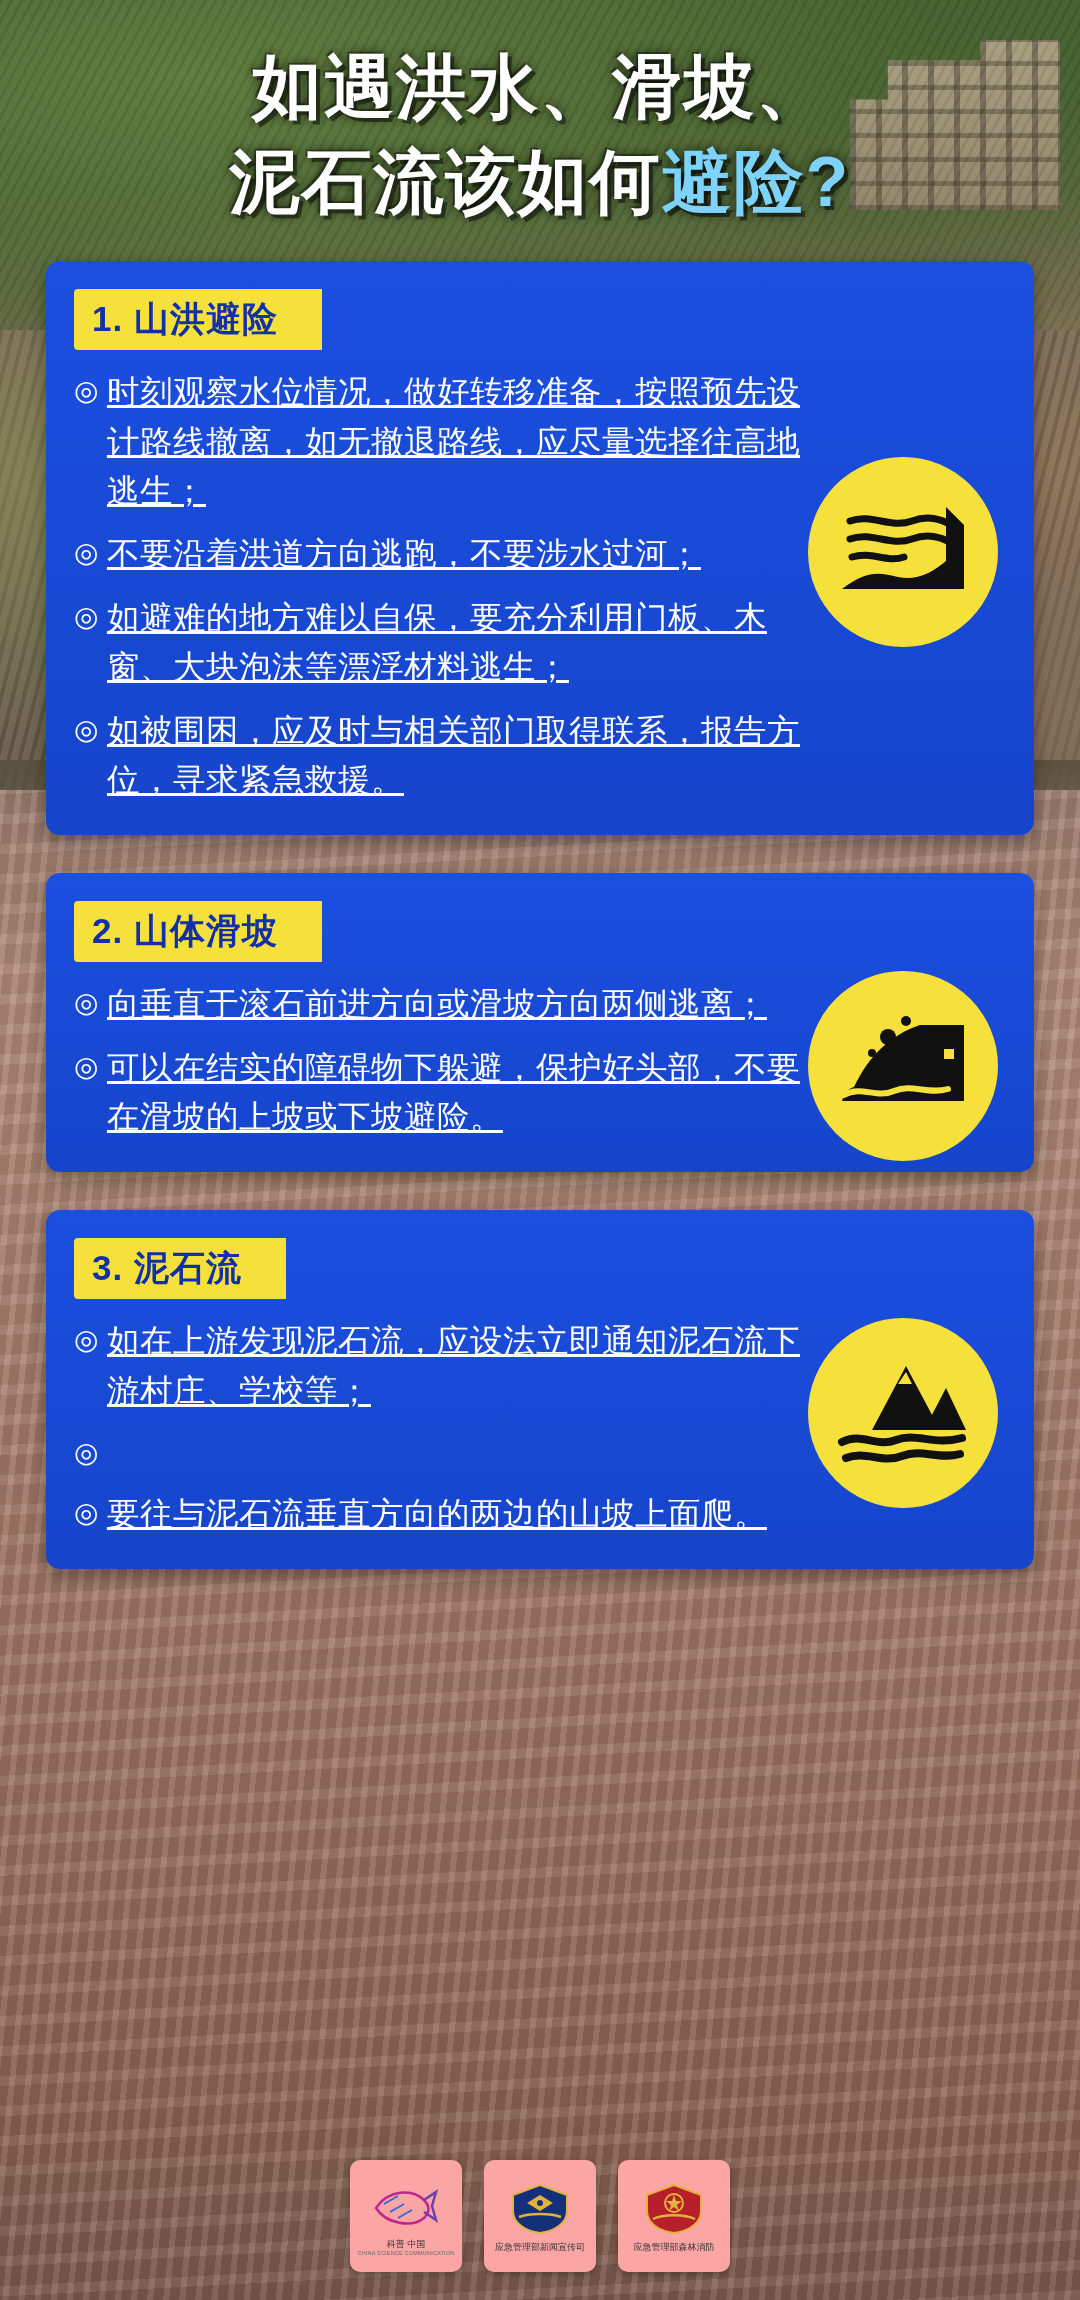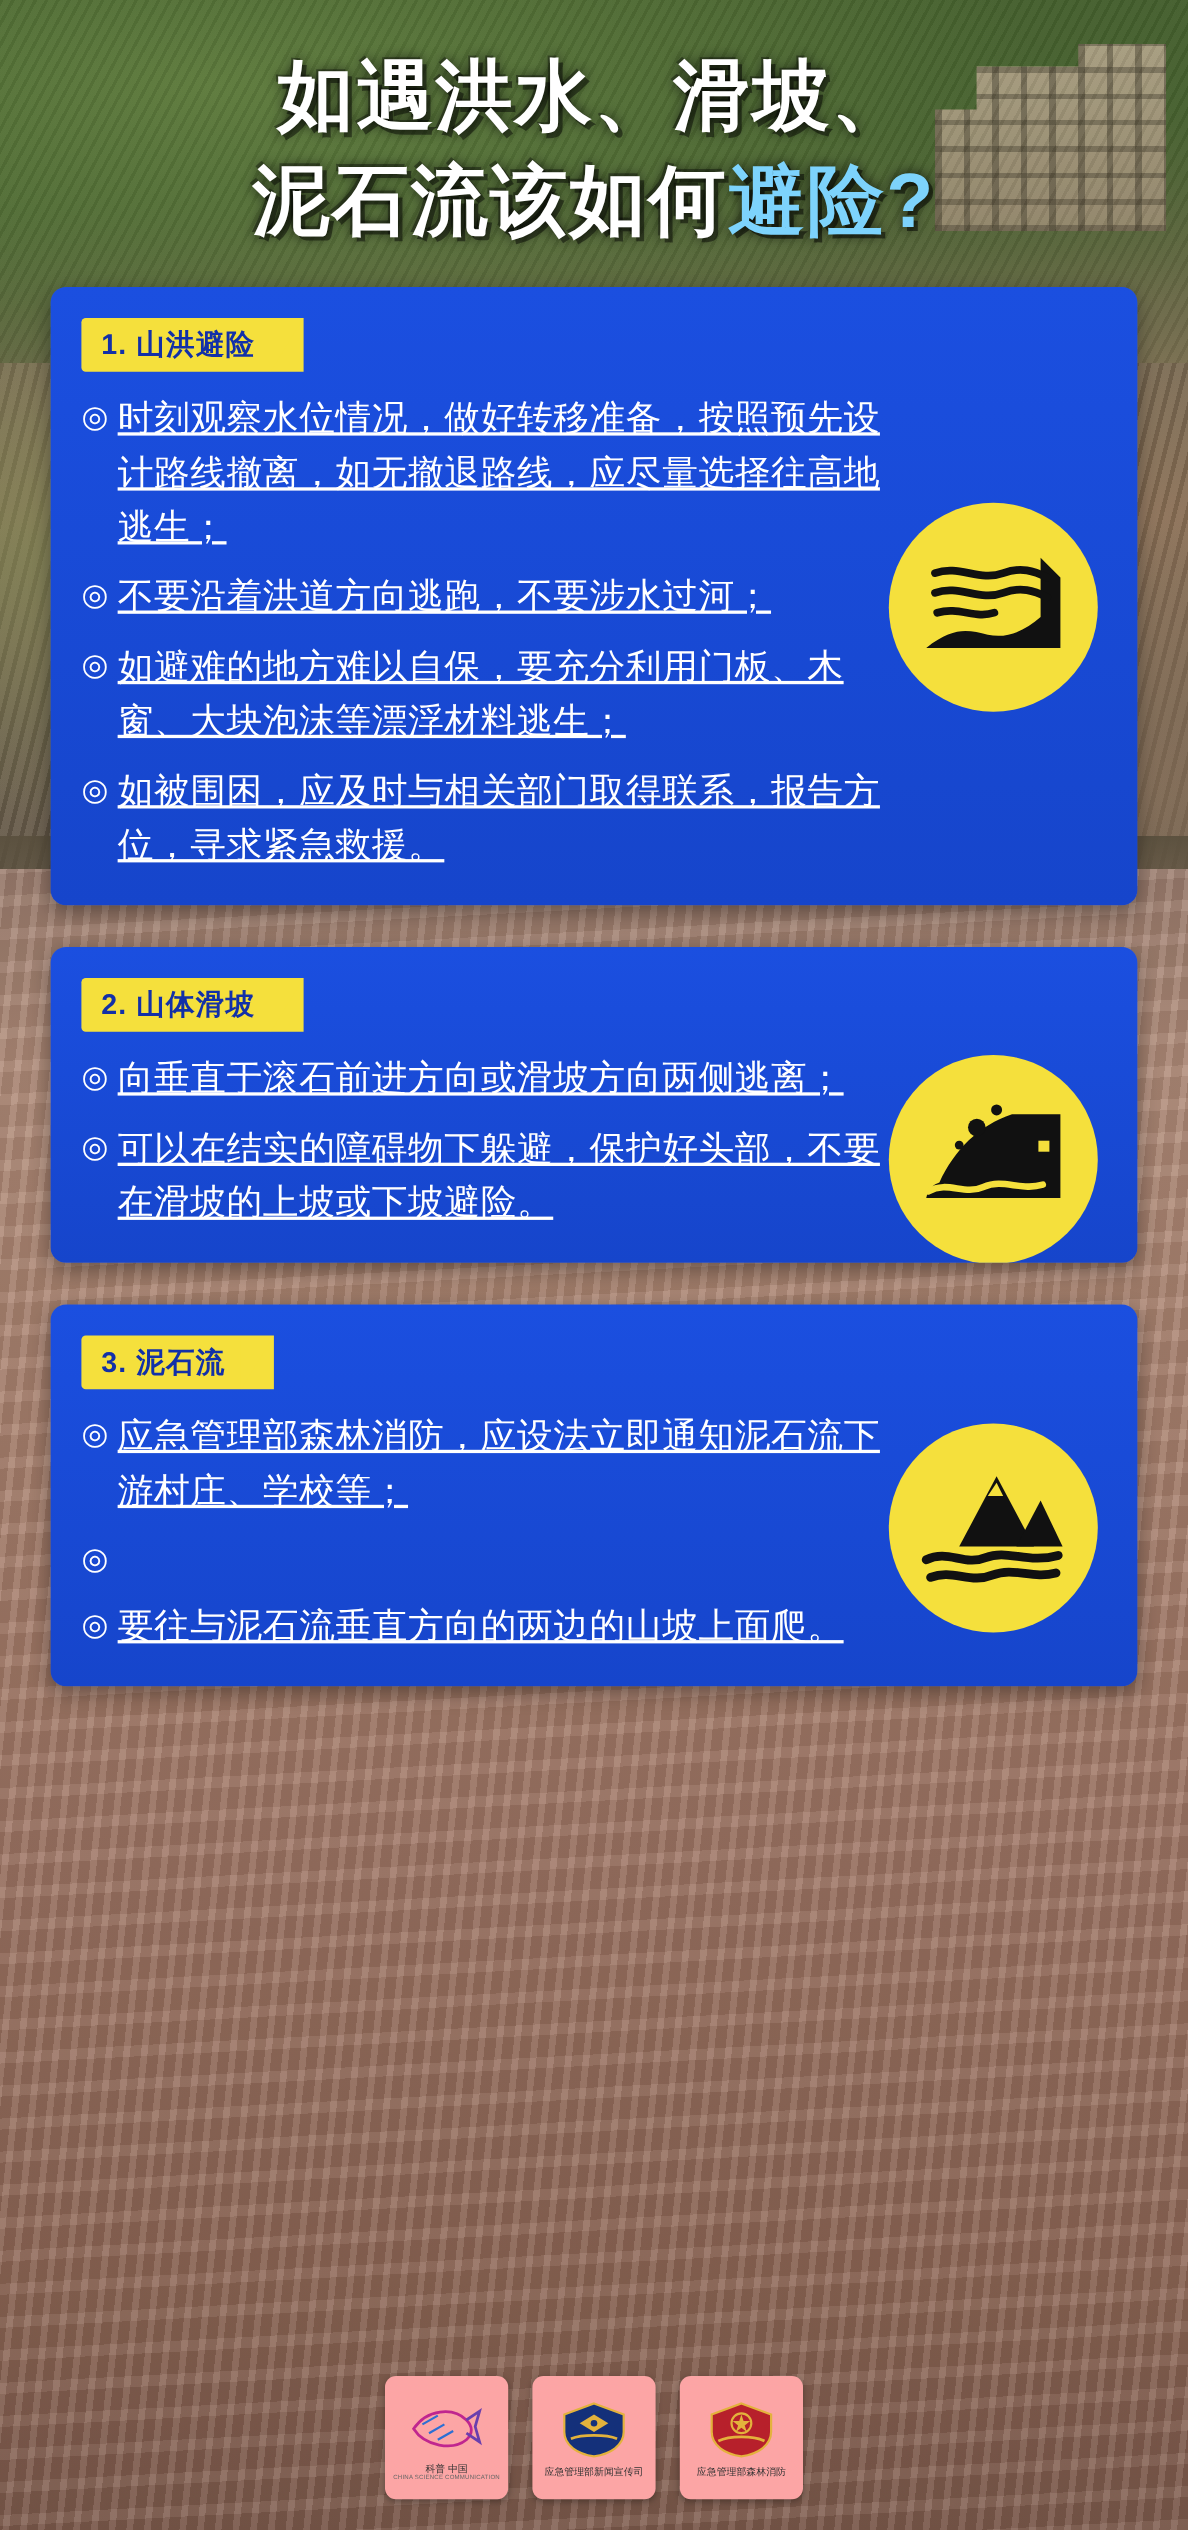--- a/index.html
+++ b/index.html
@@ -126,21 +126,21 @@
     padding: 28px 28px 30px;
     margin-bottom: 38px;
     box-shadow: 0 6px 18px rgba(0,0,0,.35);
     overflow: hidden;
   }
   .card-head {
     display: inline-block;
     position: relative;
     background: #f5e03c;
     color: #1230a8;
-    font-size: 26px;
+    font-size: 35px;
     font-weight: bold;
     padding: 7px 44px 7px 18px;
     border-radius: 4px 0 0 4px;
     margin-bottom: 18px;
     letter-spacing: 1px;
   }
   .card-head:after {
     content: "";
     position: absolute;
     right: 0; top: 0; bottom: 0;
@@ -311,21 +311,21 @@
         <path d="M96 92 L118 50 L138 92 Z" fill="#111"></path>
         <path d="M70 46 L84 46 L78 34 Z" fill="#f5e03c"></path>
         <path d="M14 104 C34 94 48 110 68 102 C88 94 106 108 134 100" stroke="#111" stroke-width="8" fill="none" stroke-linecap="round"></path>
         <path d="M18 120 C38 112 54 126 74 118 C94 110 110 122 132 116" stroke="#111" stroke-width="8" fill="none" stroke-linecap="round"></path>
       </svg>
     </div>
 
     <ul class="bullets card-text-narrow">
       <li>
         <span class="bullet-mark">◎</span>
-        <span class="bullet-text">应急管理部森林消防，应设法立即通知泥石流下游村庄、学校等；</span>
+        <span class="bullet-text">如在上游发现泥石流，应设法立即通知泥石流下游村庄、学校等；</span>
       </li>
       <li>
         <span class="bullet-mark">◎</span>
       </li>
       <li>
         <span class="bullet-mark">◎</span>
         <span class="bullet-text">要往与泥石流垂直方向的两边的山坡上面爬。</span>
       </li>
     </ul>
   </div>

